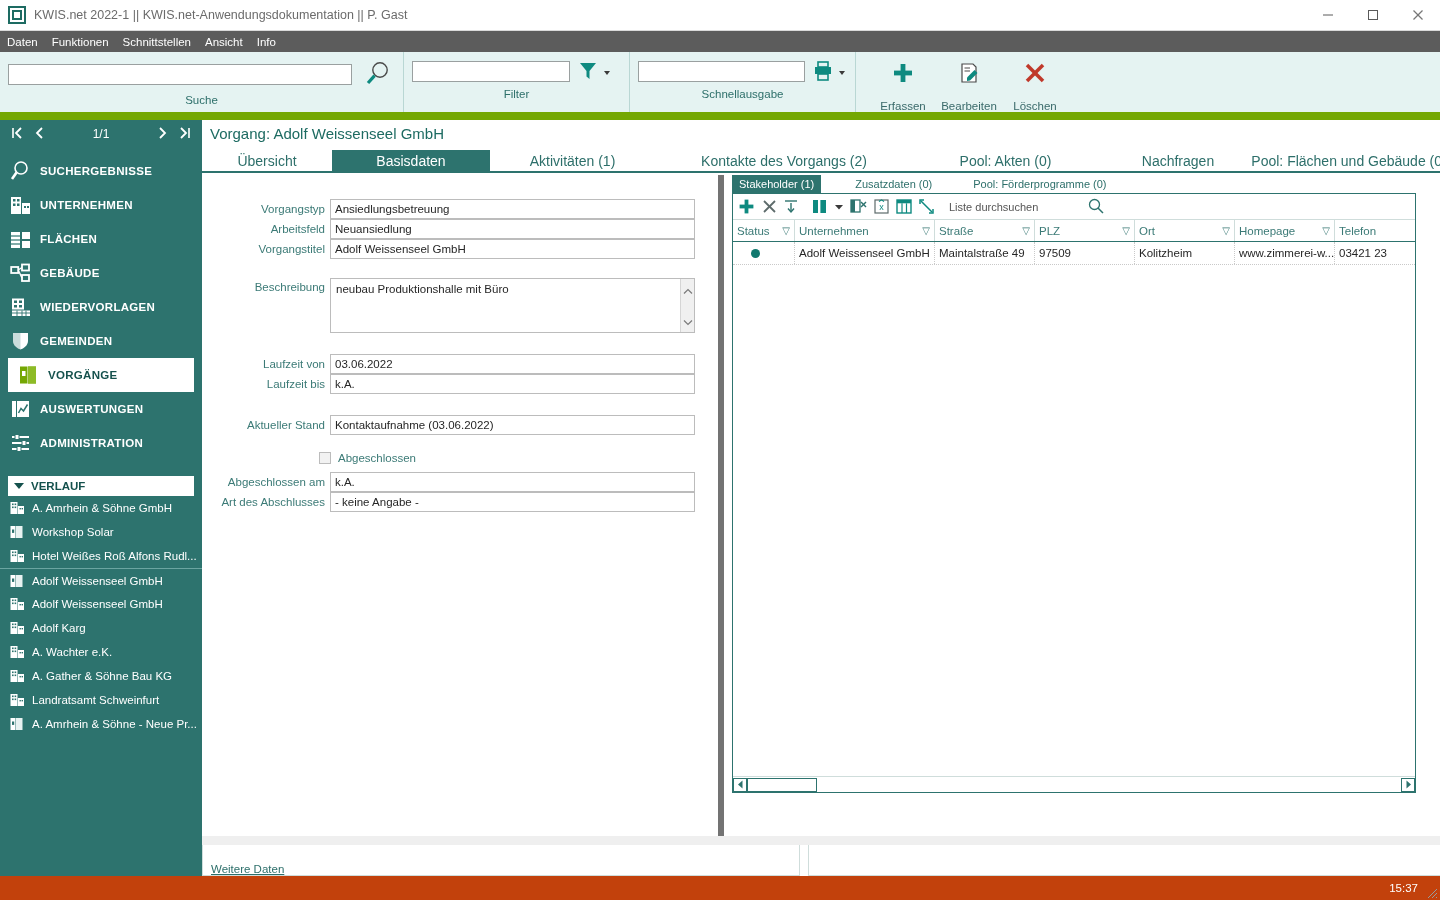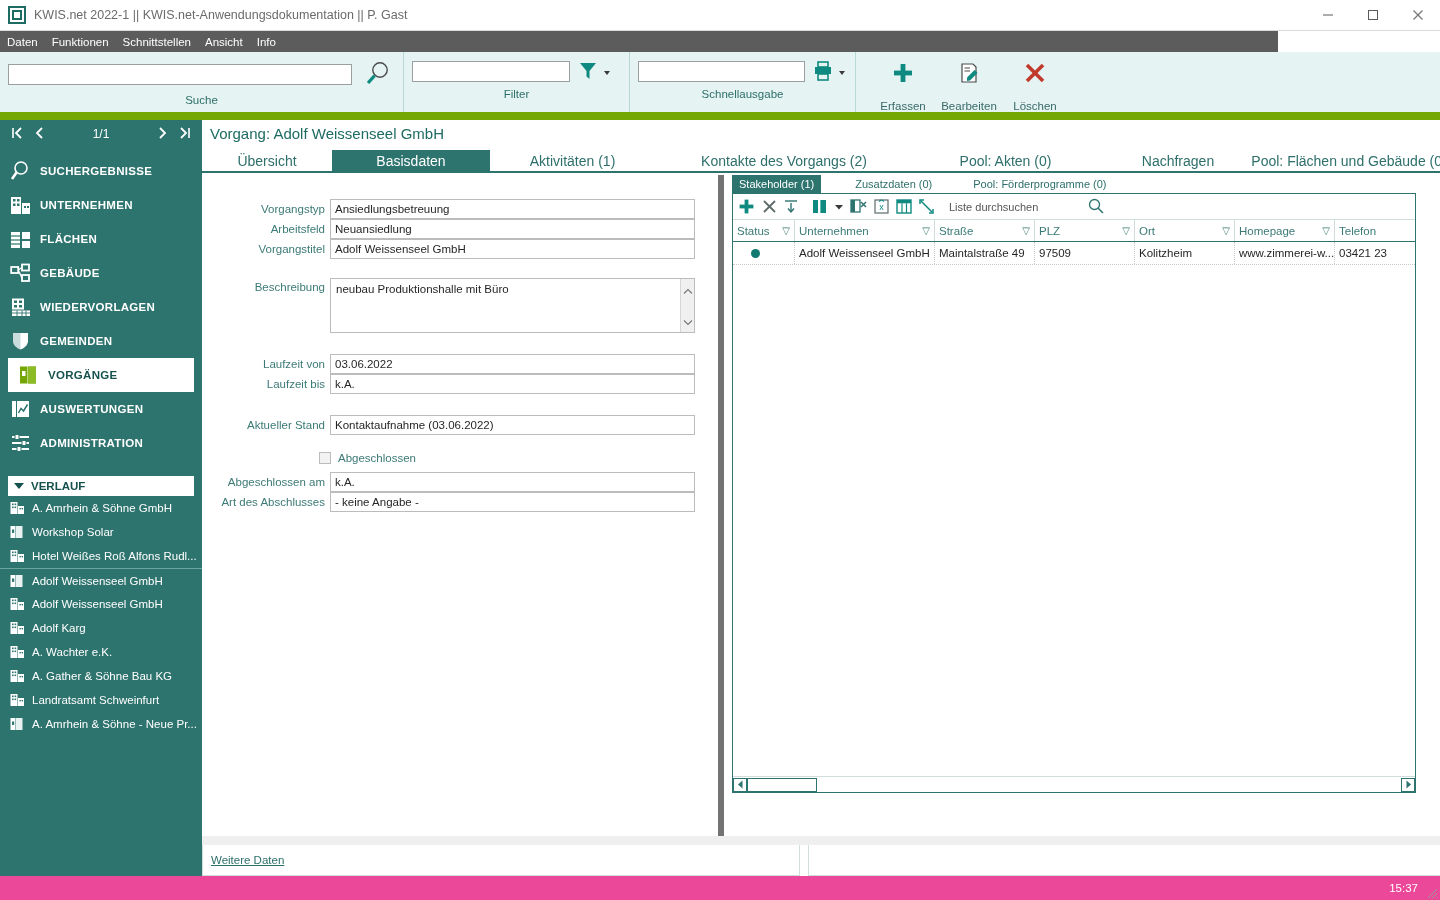--- a/index.html
+++ b/index.html
@@ -36,21 +36,21 @@
   }
   .wbtns { margin-left: auto; display: flex; height: 31px; }
   .wbtn {
     width: 45px; height: 31px; display: flex; align-items: center; justify-content: center;
     color: #5a5a5a;
   }
   .wbtn svg { display: block; }
 
   
   .menubar {
-    position: absolute; left: 0; top: 31px; width: 1278px; height: 21px;
+    position: absolute; left: 0; top: 31px; width: 1440px; height: 21px;
     background: #5c5c5c; display: flex; align-items: center;
     padding-left: 7px;
   }
   .menubar .mi {
     font-size: 11.5px; color: #ffffff; margin-right: 14px; white-space: nowrap;
   }
 
   
   .ribbon {
     position: absolute; left: 0; top: 52px; width: 1440px; height: 60px;
@@ -242,38 +242,38 @@
   .hs-track { flex: 1; height: 14px; }
 
   
   .bstrip {
     position: absolute; left: 202px; top: 845px; width: 1238px; height: 31px;
     background: #ffffff;
   }
   .bleft {
     position: absolute; left: 0; top: 0; width: 598px; height: 31px;
     border: 1px solid #cfdddb; border-top: none;
-    display: flex; align-items: center; padding-left: 8px;
+    display: flex; align-items: flex-end; padding-left: 8px;
   }
   .bleft a {
     font-size: 11.5px; color: #2d6f6a; text-decoration: underline;
   }
   .bright {
     position: absolute; left: 606px; top: 0; width: 632px; height: 31px;
     border: 1px solid #cfdddb; border-top: none; border-right: none;
   }
   .graygap {
     position: absolute; left: 202px; top: 836px; width: 1238px; height: 9px;
     background: #efefef;
   }
 
   
   .statusbar {
     position: absolute; left: 0; top: 876px; width: 1440px; height: 24px;
-    background: #ec4899; display: flex; align-items: center; justify-content: flex-end;
+    background: #c2410c; display: flex; align-items: center; justify-content: flex-end;
   }
   .statusbar .clock { font-size: 11.5px; color: #ffffff; margin-right: 22px; }
   .resizer { position: absolute; right: 2px; bottom: 1px; width: 14px; height: 14px; }
 </style>
 </head>
 <body>
 
 <div id="app">
 
   <div class="titlebar">

